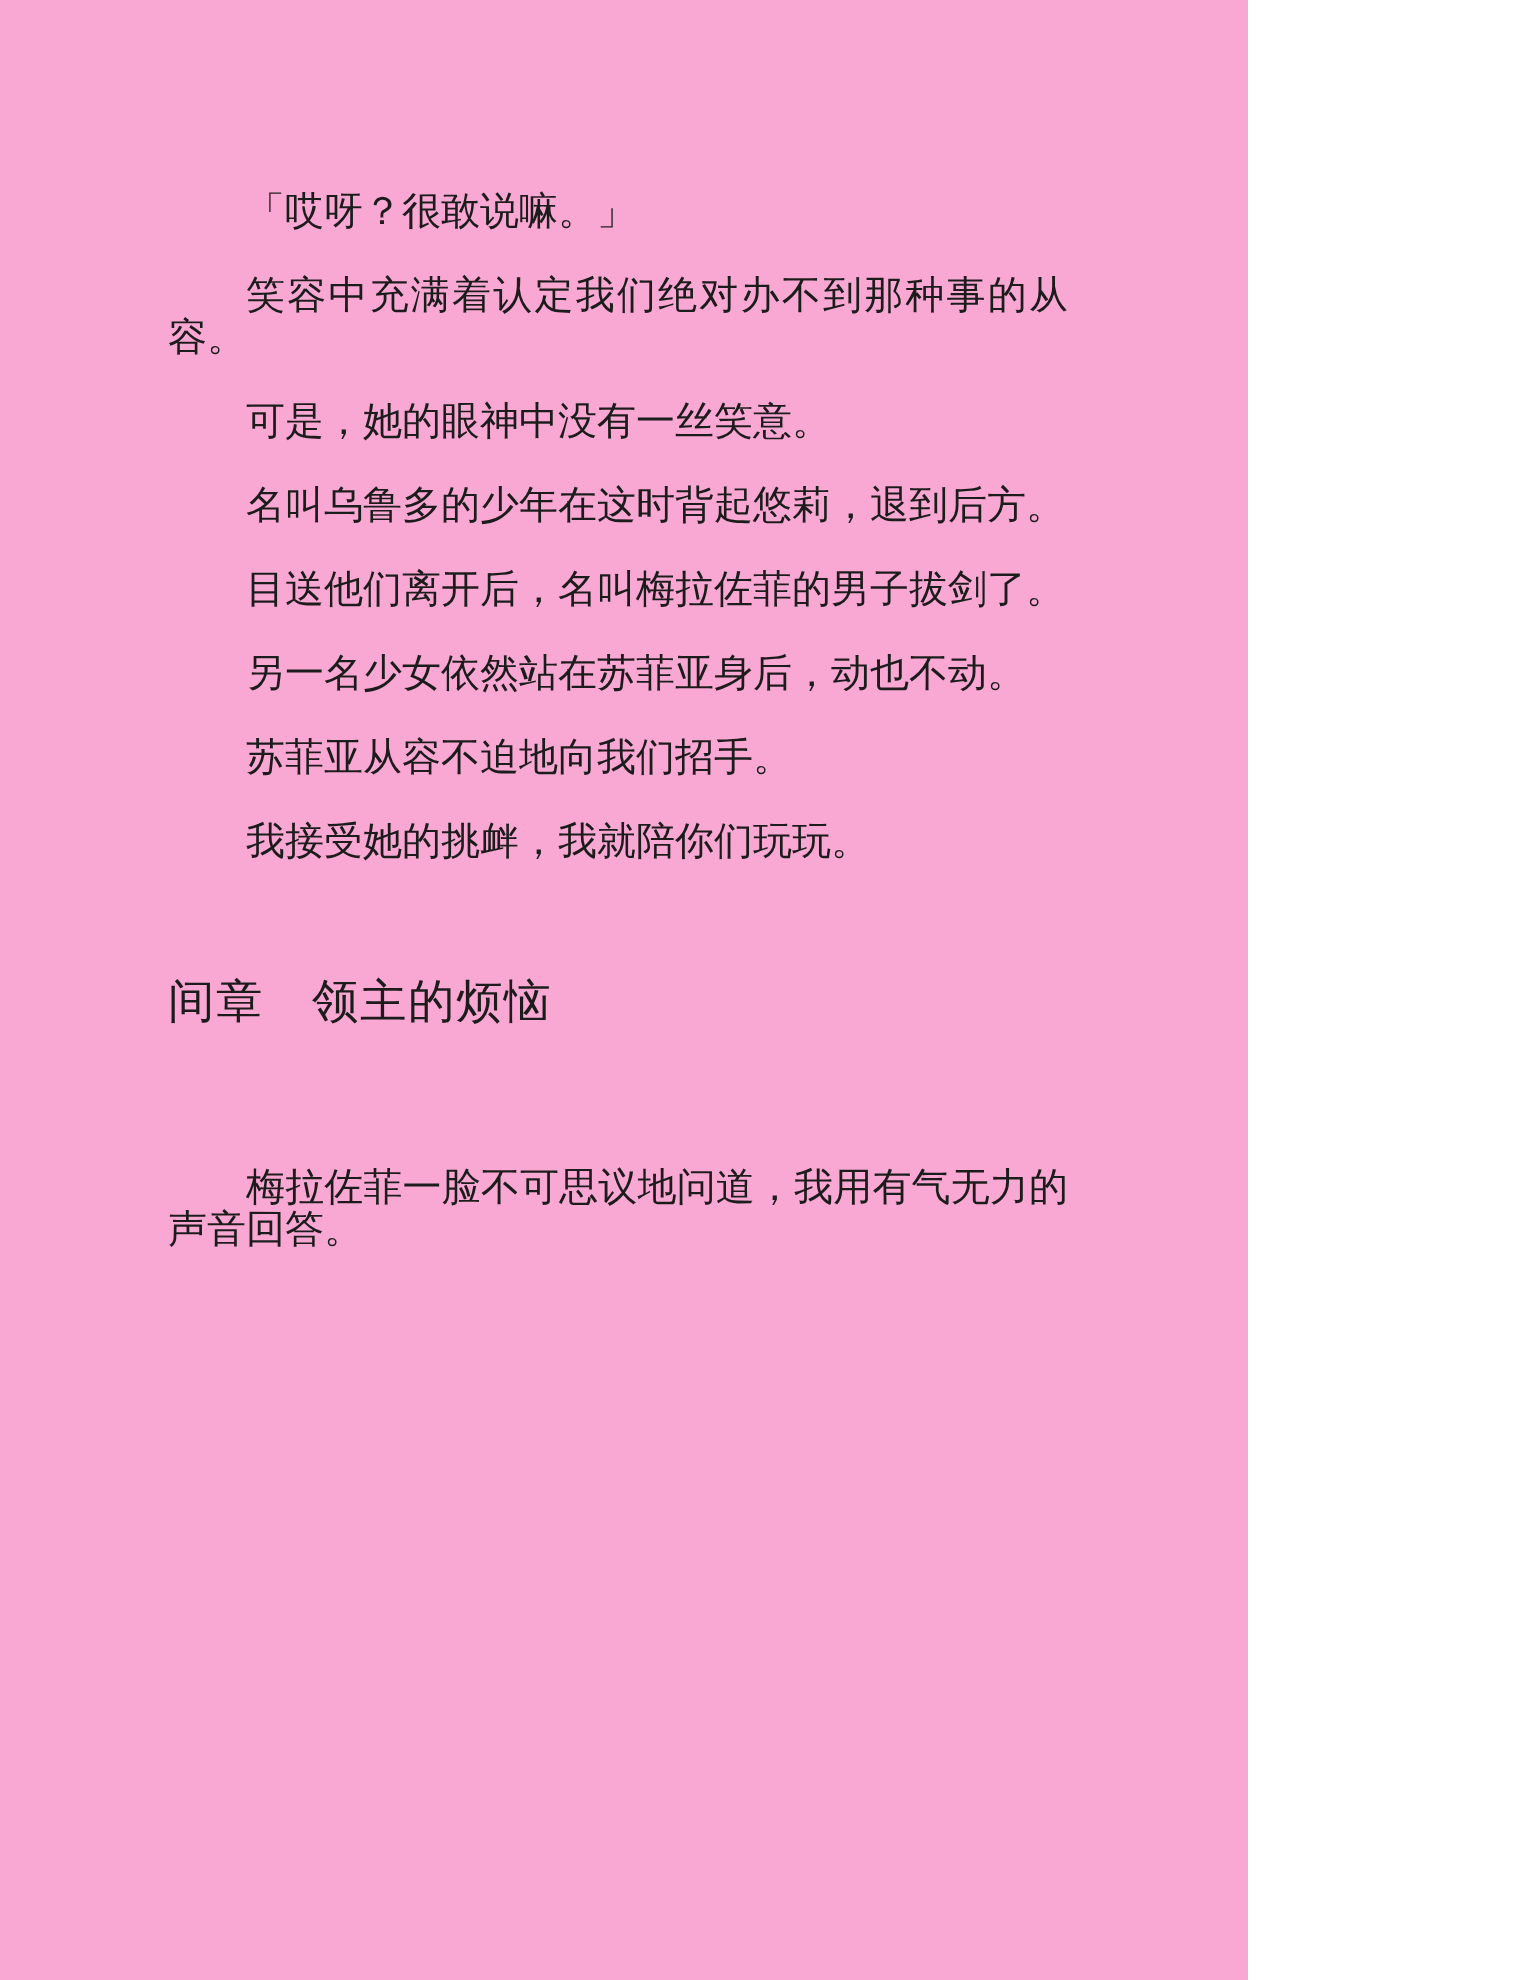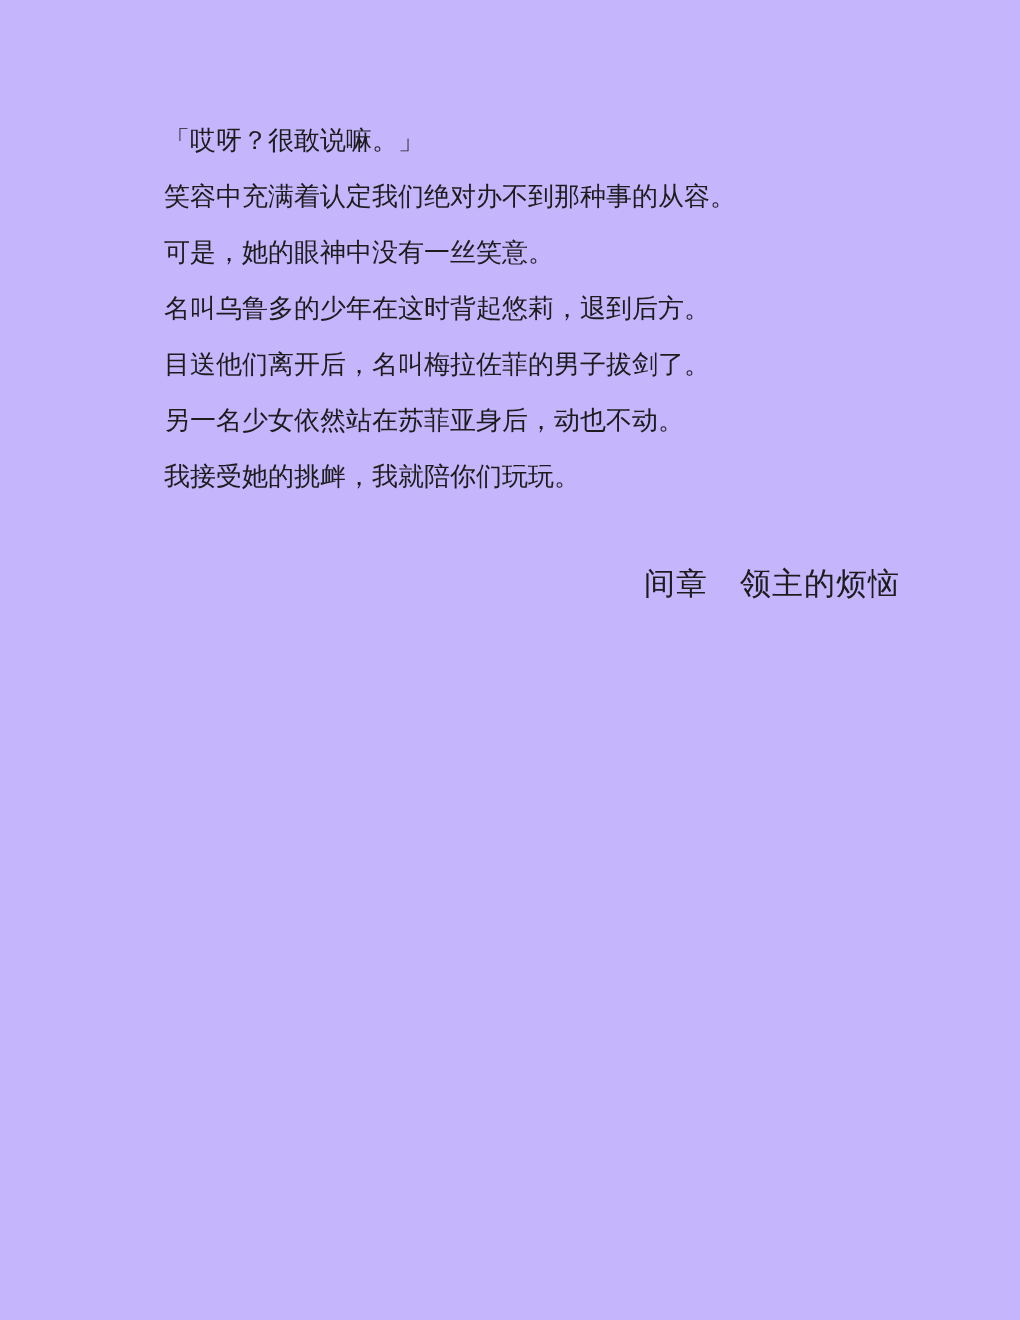--- a/index.html
+++ b/index.html
@@ -2,56 +2,58 @@
 <html><head>
 <meta charset="utf-8">
 <style>
   html, body {
     margin: 0;
     padding: 0;
     background: #ffffff;
   }
   .page {
     position: relative;
-    width: 1020px;
+    width: 832px;
     height: 1320px;
     box-sizing: border-box;
     padding: 127px 120px 0 112px;
     overflow: hidden;
-    background: #c4b5fd;
+    background: #f9a8d4;
     color: #1c1c1c;
     font-family: "Liberation Serif", "DejaVu Serif", serif;
     font-size: 26px;
     line-height: 28px;
   }
   .para {
     margin: 0 0 28px 0;
     text-indent: 2em;
     text-align: justify;
     text-justify: inter-ideograph;
   }
   .chapter {
     margin: 73px 0 90px 0;
     font-size: 31px;
     line-height: 40px;
     font-weight: normal;
-    text-align: right;
+    text-align: left;
     text-indent: 0;
     letter-spacing: 1px;
   }
 </style>
 </head>
 <body>
 
 <div class="page">
   <section>
     <p class="para">「哎呀？很敢说嘛。」</p>
     <p class="para">笑容中充满着认定我们绝对办不到那种事的从容。</p>
     <p class="para">可是，她的眼神中没有一丝笑意。</p>
     <p class="para">名叫乌鲁多的少年在这时背起悠莉，退到后方。</p>
     <p class="para">目送他们离开后，名叫梅拉佐菲的男子拔剑了。</p>
     <p class="para">另一名少女依然站在苏菲亚身后，动也不动。</p>
+    <p class="para">苏菲亚从容不迫地向我们招手。</p>
     <p class="para">我接受她的挑衅，我就陪你们玩玩。</p>
 
     <h1 class="chapter">间章　领主的烦恼</h1>
 
+    <p class="para">梅拉佐菲一脸不可思议地问道，我用有气无力的声音回答。</p>
   </section>
 </div>
 
 </body></html>

